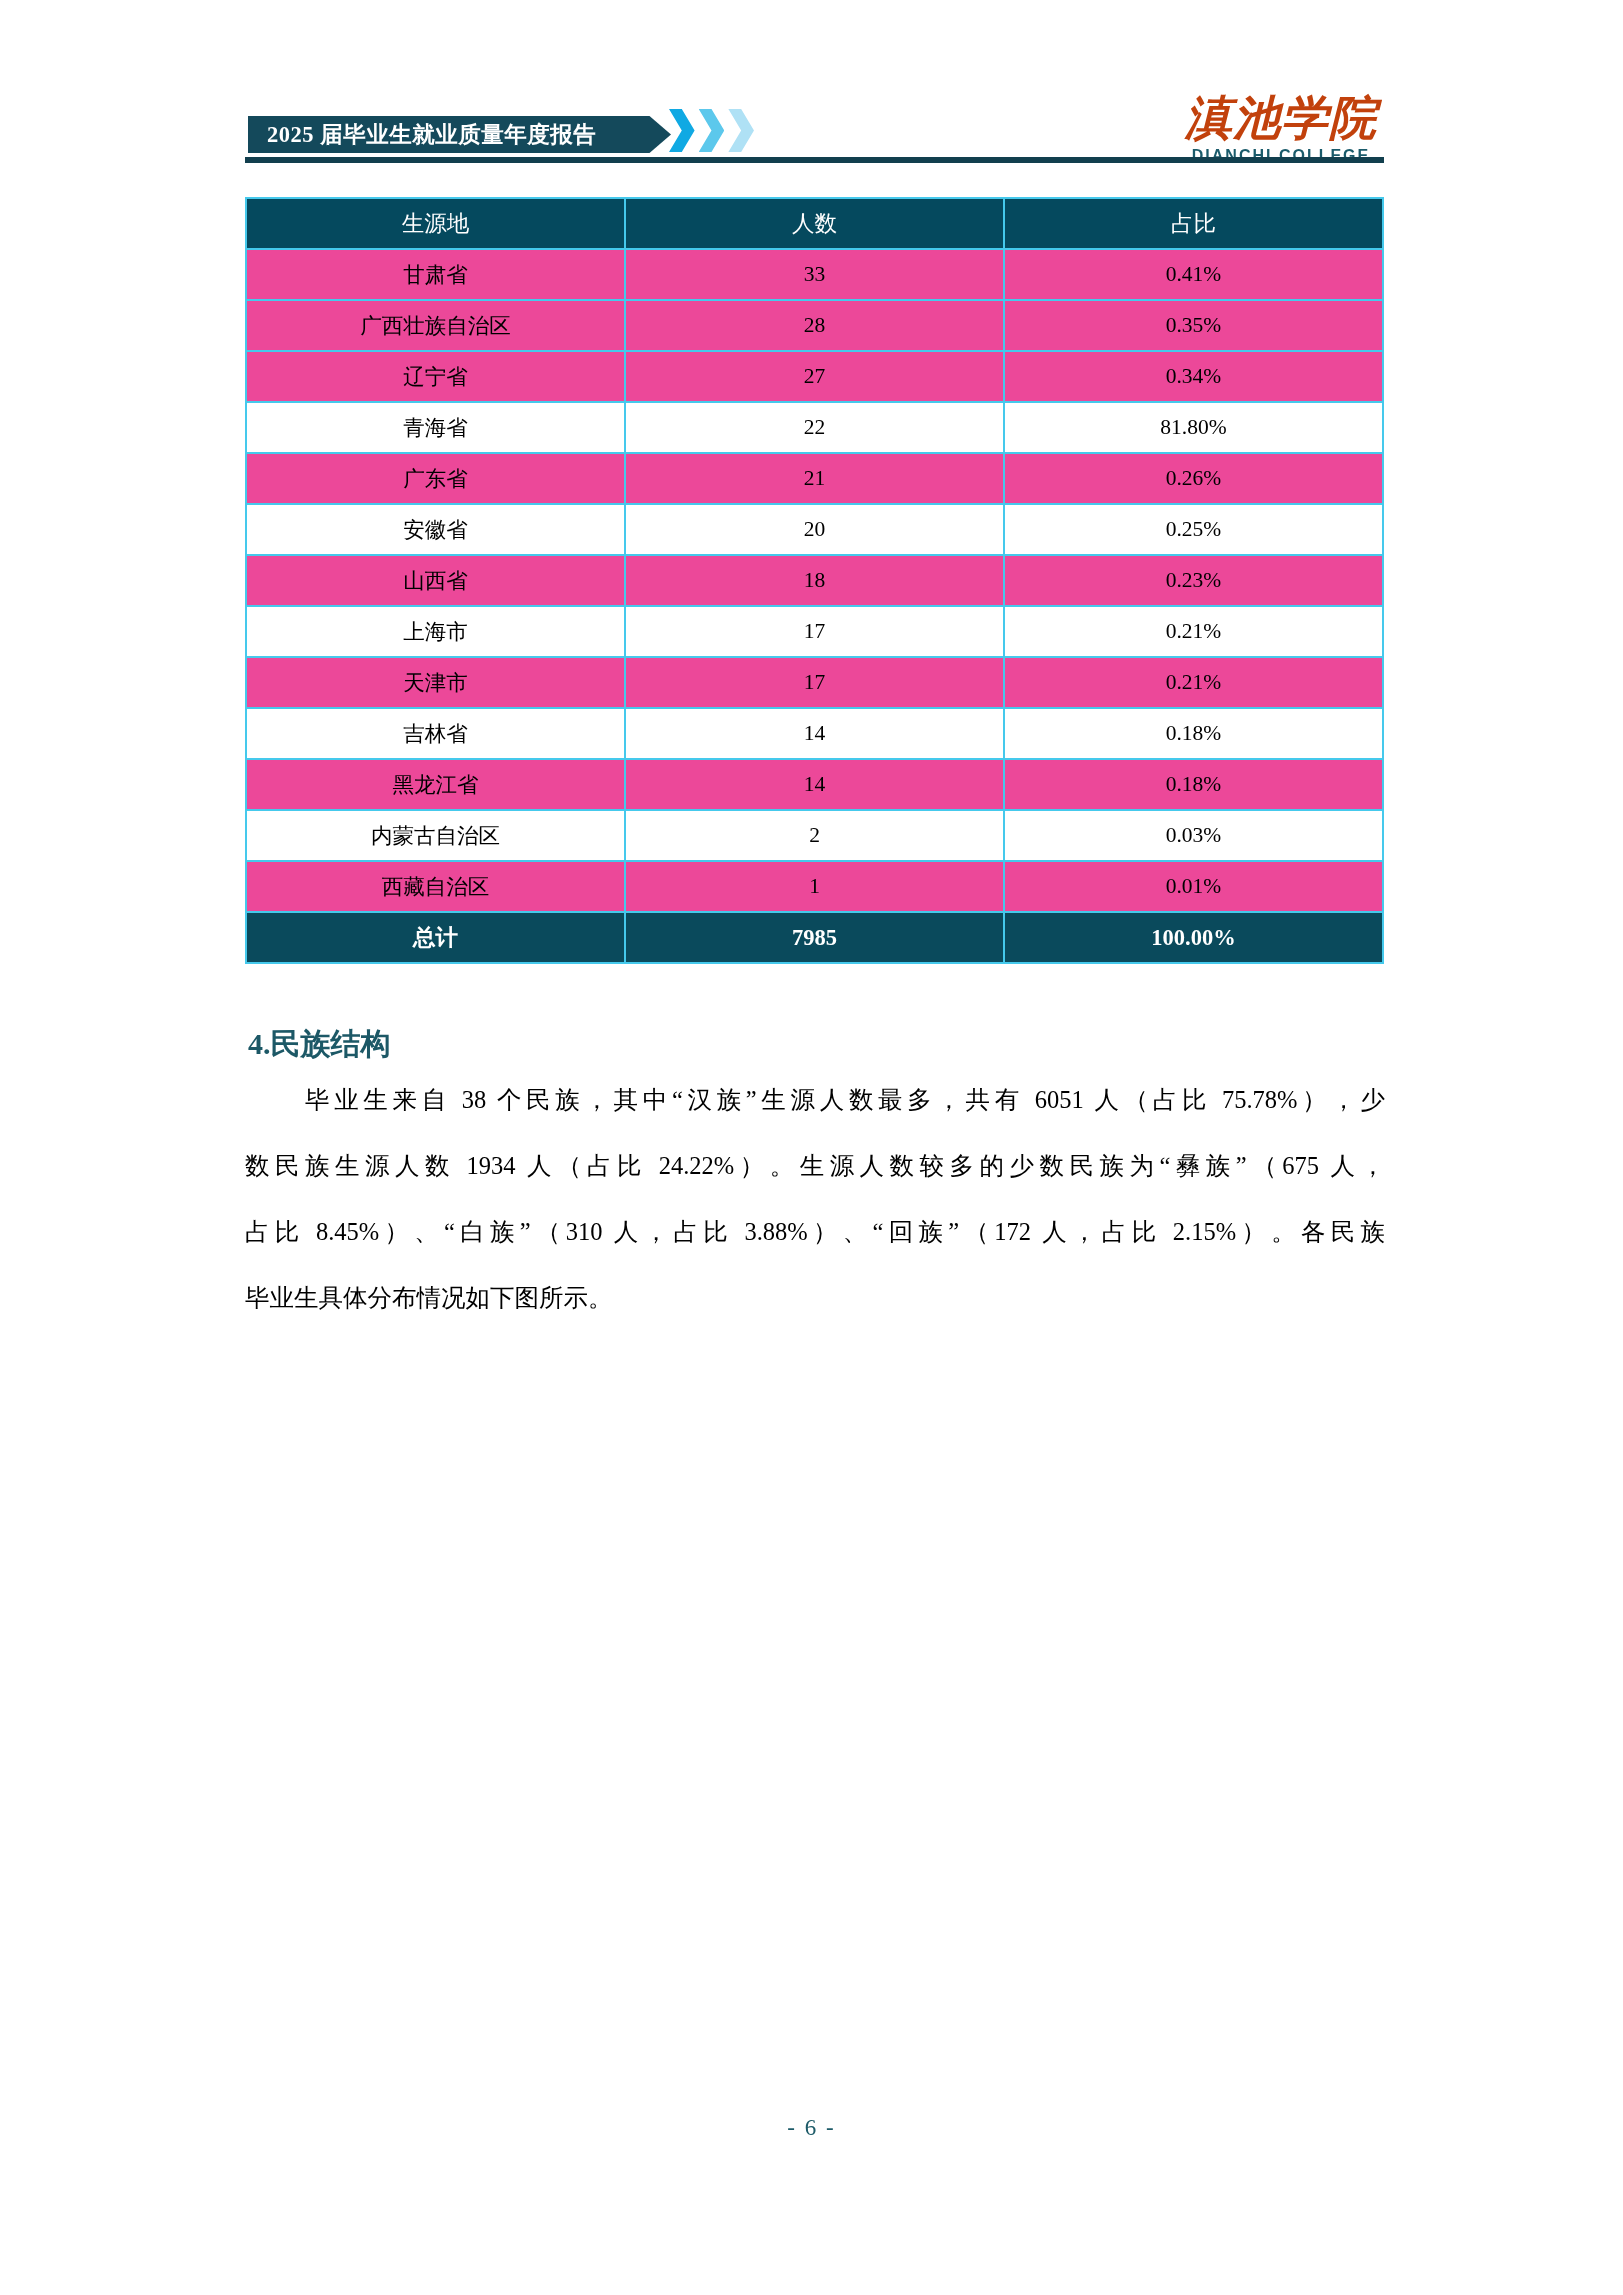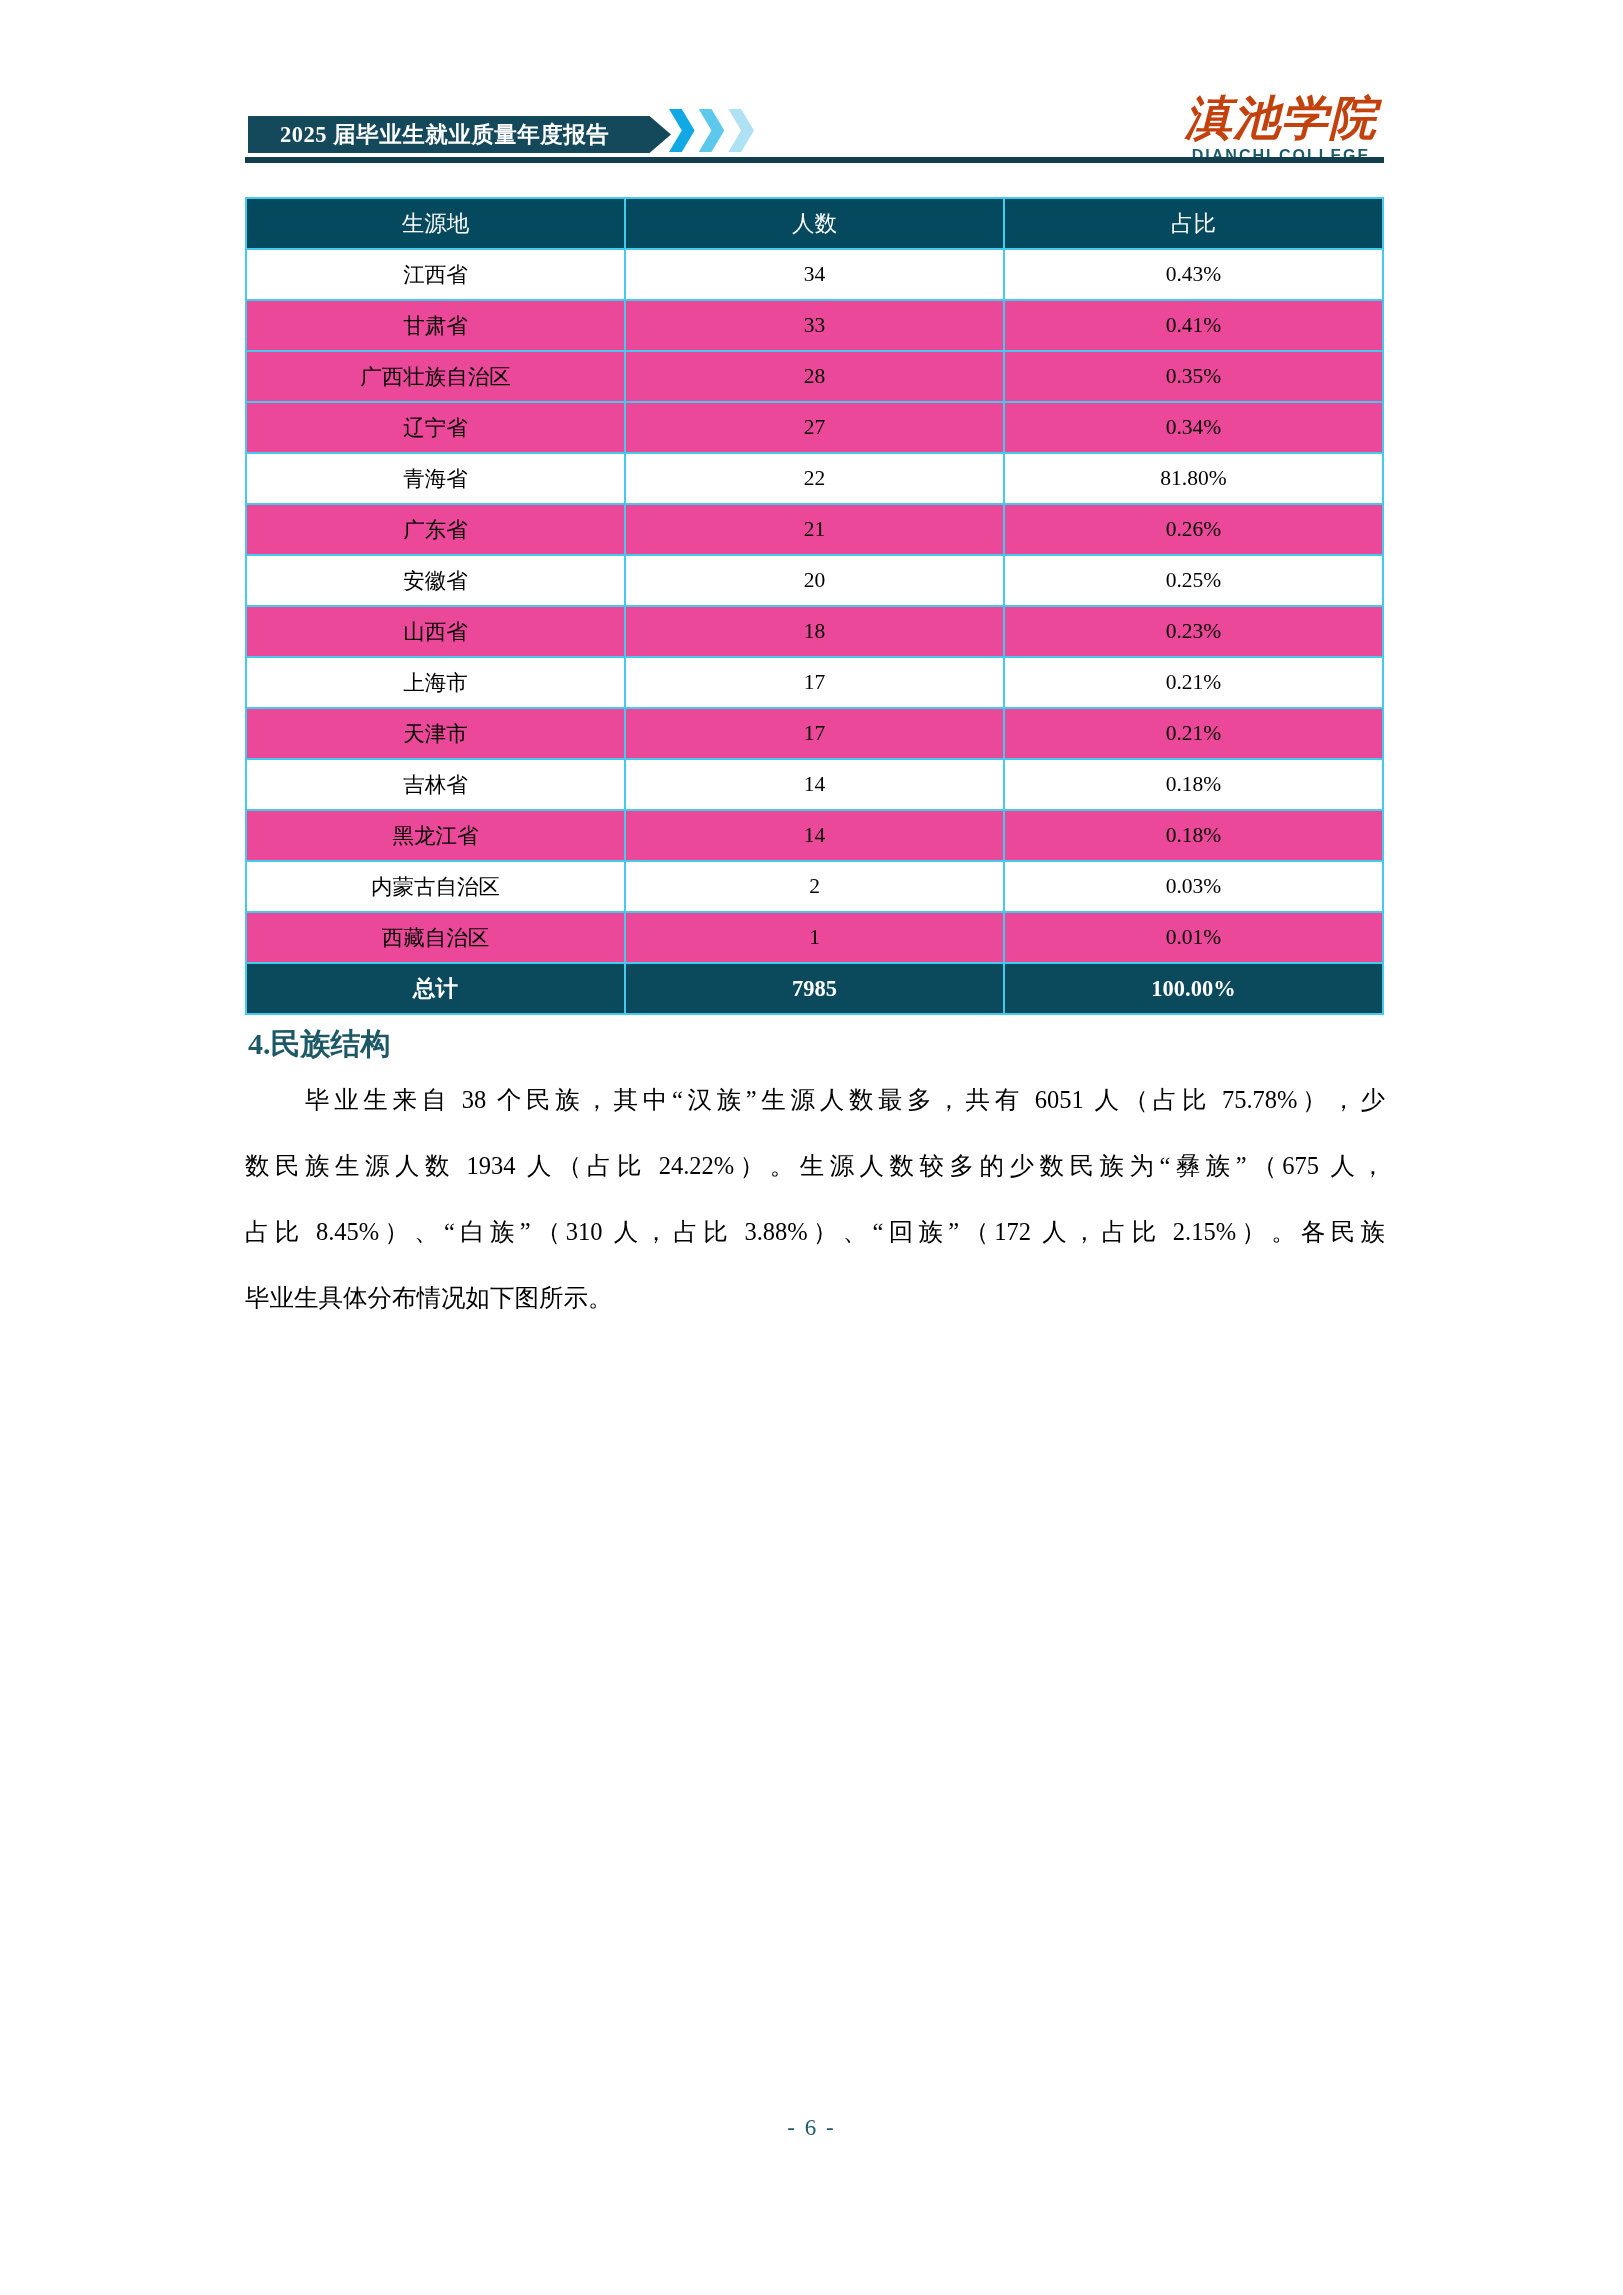--- a/index.html
+++ b/index.html
@@ -12,21 +12,21 @@
     overflow:hidden;
   }
 
   
   .banner{
     position:absolute;left:248px;top:116px;
     width:423px;height:37px;
     background:#14495B;
     clip-path:polygon(0 0, calc(100% - 21.5px) 0, 100% 50%, calc(100% - 21.5px) 100%, 0 100%);
     color:#ffffff;font-weight:bold;font-size:22.5px;line-height:37px;
-    padding-left:32px;box-sizing:border-box;letter-spacing:0.5px;
+    padding-left:19px;box-sizing:border-box;letter-spacing:0.5px;
     white-space:nowrap;
   }
   .chevrons{
     position:absolute;left:669px;top:109px;height:43px;
     display:flex;gap:4.1px;
   }
   .chev{
     width:25.6px;height:43px;
     clip-path:polygon(0 0,50% 0,100% 50%,50% 100%,0 100%,50% 50%);
   }
@@ -118,25 +118,20 @@
   <div class="table-wrap">
     <table class="src">
       <thead>
         <tr>
           <th>生源地</th>
           <th>人数</th>
           <th>占比</th>
         </tr>
       </thead>
       <tbody>
-          <tr>
-            <td>江西省</td>
-            <td>34</td>
-            <td>0.43%</td>
-          </tr>
           <tr class="alt">
             <td>甘肃省</td>
             <td>33</td>
             <td>0.41%</td>
           </tr>
           <tr class="alt">
             <td>广西壮族自治区</td>
             <td>28</td>
             <td>0.35%</td>
           </tr>

